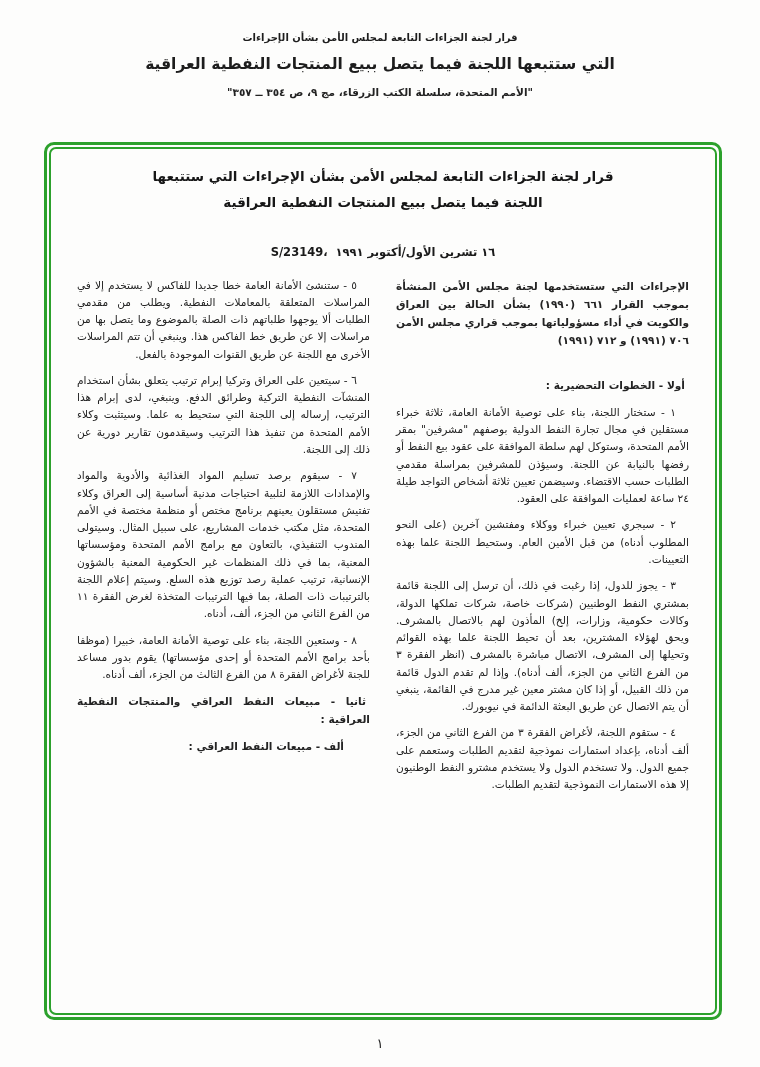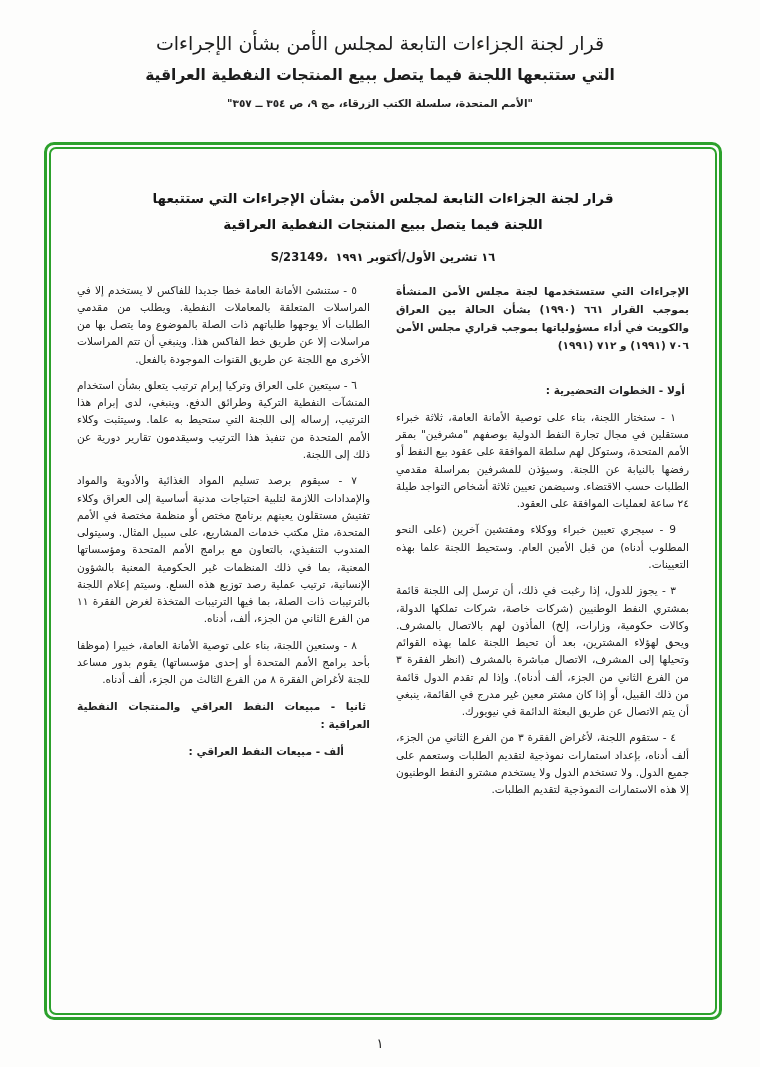--- a/index.html
+++ b/index.html
@@ -12,58 +12,58 @@
     overflow:hidden;
   }
   .page{position:relative;width:760px;height:1067px;background:#fdfdfc;}
 
   
   .top-header{
     direction:rtl;
     text-align:center;
     padding-top:32px;
   }
-  .top-title-1{font-size:19px;font-weight:400;letter-spacing:.2px;}
+  .top-title-1{font-size:10px;font-weight:700;letter-spacing:.2px;}
   .top-title-2{font-size:15.5px;font-weight:800;margin-top:12px;}
   .source-note{font-size:10.5px;font-weight:600;margin-top:13px;color:#222;}
 
   
   .frame-outer{
     position:absolute;
     left:44px;top:142px;
     width:678px;height:878px;
     border:3px solid #2ca12c;
     border-radius:10px;
     box-sizing:border-box;
   }
   .frame-inner{
     position:absolute;
     inset:2px;
     border:2px solid #2ca12c;
     border-radius:7px;
     box-sizing:border-box;
-    padding:36px 26px 20px 26px;
+    padding:14px 26px 20px 26px;
     overflow:hidden;
   }
 
   
   .doc-title{
     direction:rtl;
     text-align:center;
     font-weight:800;
     font-size:13.5px;
     line-height:1.95;
     color:#161616;
   }
   .doc-ref{
     direction:ltr;
     text-align:center;
     font-weight:700;
     font-size:11.5px;
-    margin-top:12px;
+    margin-top:29px;
     color:#1a1a1a;
   }
   .doc-ref .sym{margin-right:4px;}
   .doc-ref .dt{direction:rtl;unicode-bidi:isolate;}
 
   
   .columns{
     direction:rtl;
     display:flex;
     gap:26px;
@@ -115,21 +115,21 @@
         <span class="sym">S/23149،</span>
         <span class="dt">١٦ تشرين الأول/أكتوبر ١٩٩١</span>
       </div>
 
       <div class="columns">
 
         <div class="col">
           <p class="para intro">الإجراءات التي ستستخدمها لجنة مجلس الأمن المنشأة بموجب القرار ٦٦١ (١٩٩٠) بشأن الحالة بين العراق والكويت في أداء مسؤولياتها بموجب قراري مجلس الأمن ٧٠٦ (١٩٩١) و ٧١٢ (١٩٩١)</p>
           <p class="sec-head">أولا - الخطوات التحضيرية :</p>
           <p class="para">١ - ستختار اللجنة، بناء على توصية الأمانة العامة، ثلاثة خبراء مستقلين في مجال تجارة النفط الدولية بوصفهم "مشرفين" بمقر الأمم المتحدة، وستوكل لهم سلطة الموافقة على عقود بيع النفط أو رفضها بالنيابة عن اللجنة. وسيؤذن للمشرفين بمراسلة مقدمي الطلبات حسب الاقتضاء. وسيضمن تعيين ثلاثة أشخاص التواجد طيلة ٢٤ ساعة لعمليات الموافقة على العقود.</p>
-          <p class="para">9 - سيجري تعيين خبراء ووكلاء ومفتشين آخرين (على النحو المطلوب أدناه) من قبل الأمين العام. وستحيط اللجنة علما بهذه التعيينات.</p>
+          <p class="para">٢ - سيجري تعيين خبراء ووكلاء ومفتشين آخرين (على النحو المطلوب أدناه) من قبل الأمين العام. وستحيط اللجنة علما بهذه التعيينات.</p>
           <p class="para">٣ - يجوز للدول، إذا رغبت في ذلك، أن ترسل إلى اللجنة قائمة بمشتري النفط الوطنيين (شركات خاصة، شركات تملكها الدولة، وكالات حكومية، وزارات، إلخ) المأذون لهم بالاتصال بالمشرف. ويحق لهؤلاء المشترين، بعد أن تحيط اللجنة علما بهذه القوائم وتحيلها إلى المشرف، الاتصال مباشرة بالمشرف (انظر الفقرة ٣ من الفرع الثاني من الجزء، ألف أدناه). وإذا لم تقدم الدول قائمة من ذلك القبيل، أو إذا كان مشتر معين غير مدرج في القائمة، ينبغي أن يتم الاتصال عن طريق البعثة الدائمة في نيويورك.</p>
           <p class="para">٤ - ستقوم اللجنة، لأغراض الفقرة ٣ من الفرع الثاني من الجزء، ألف أدناه، بإعداد استمارات نموذجية لتقديم الطلبات وستعمم على جميع الدول. ولا تستخدم الدول ولا يستخدم مشترو النفط الوطنيون إلا هذه الاستمارات النموذجية لتقديم الطلبات.</p>
         </div>
 
         <div class="col">
           <p class="para">٥ - ستنشئ الأمانة العامة خطا جديدا للفاكس لا يستخدم إلا في المراسلات المتعلقة بالمعاملات النفطية. ويطلب من مقدمي الطلبات ألا يوجهوا طلباتهم ذات الصلة بالموضوع وما يتصل بها من مراسلات إلا عن طريق خط الفاكس هذا. وينبغي أن تتم المراسلات الأخرى مع اللجنة عن طريق القنوات الموجودة بالفعل.</p>
           <p class="para">٦ - سيتعين على العراق وتركيا إبرام ترتيب يتعلق بشأن استخدام المنشآت النفطية التركية وطرائق الدفع. وينبغي، لدى إبرام هذا الترتيب، إرساله إلى اللجنة التي ستحيط به علما. وسيتثبت وكلاء الأمم المتحدة من تنفيذ هذا الترتيب وسيقدمون تقارير دورية عن ذلك إلى اللجنة.</p>
           <p class="para">٧ - سيقوم برصد تسليم المواد الغذائية والأدوية والمواد والإمدادات اللازمة لتلبية احتياجات مدنية أساسية إلى العراق وكلاء تفتيش مستقلون يعينهم برنامج مختص أو منظمة مختصة في الأمم المتحدة، مثل مكتب خدمات المشاريع، على سبيل المثال. وسيتولى المندوب التنفيذي، بالتعاون مع برامج الأمم المتحدة ومؤسساتها المعنية، بما في ذلك المنظمات غير الحكومية المعنية بالشؤون الإنسانية، ترتيب عملية رصد توزيع هذه السلع. وسيتم إعلام اللجنة بالترتيبات ذات الصلة، بما فيها الترتيبات المتخذة لغرض الفقرة ١١ من الفرع الثاني من الجزء، ألف، أدناه.</p>
           <p class="para">٨ - وستعين اللجنة، بناء على توصية الأمانة العامة، خبيرا (موظفا بأحد برامج الأمم المتحدة أو إحدى مؤسساتها) يقوم بدور مساعد للجنة لأغراض الفقرة ٨ من الفرع الثالث من الجزء، ألف أدناه.</p>
           <p class="sec-head">ثانيا - مبيعات النفط العراقي والمنتجات النفطية العراقية :</p>

